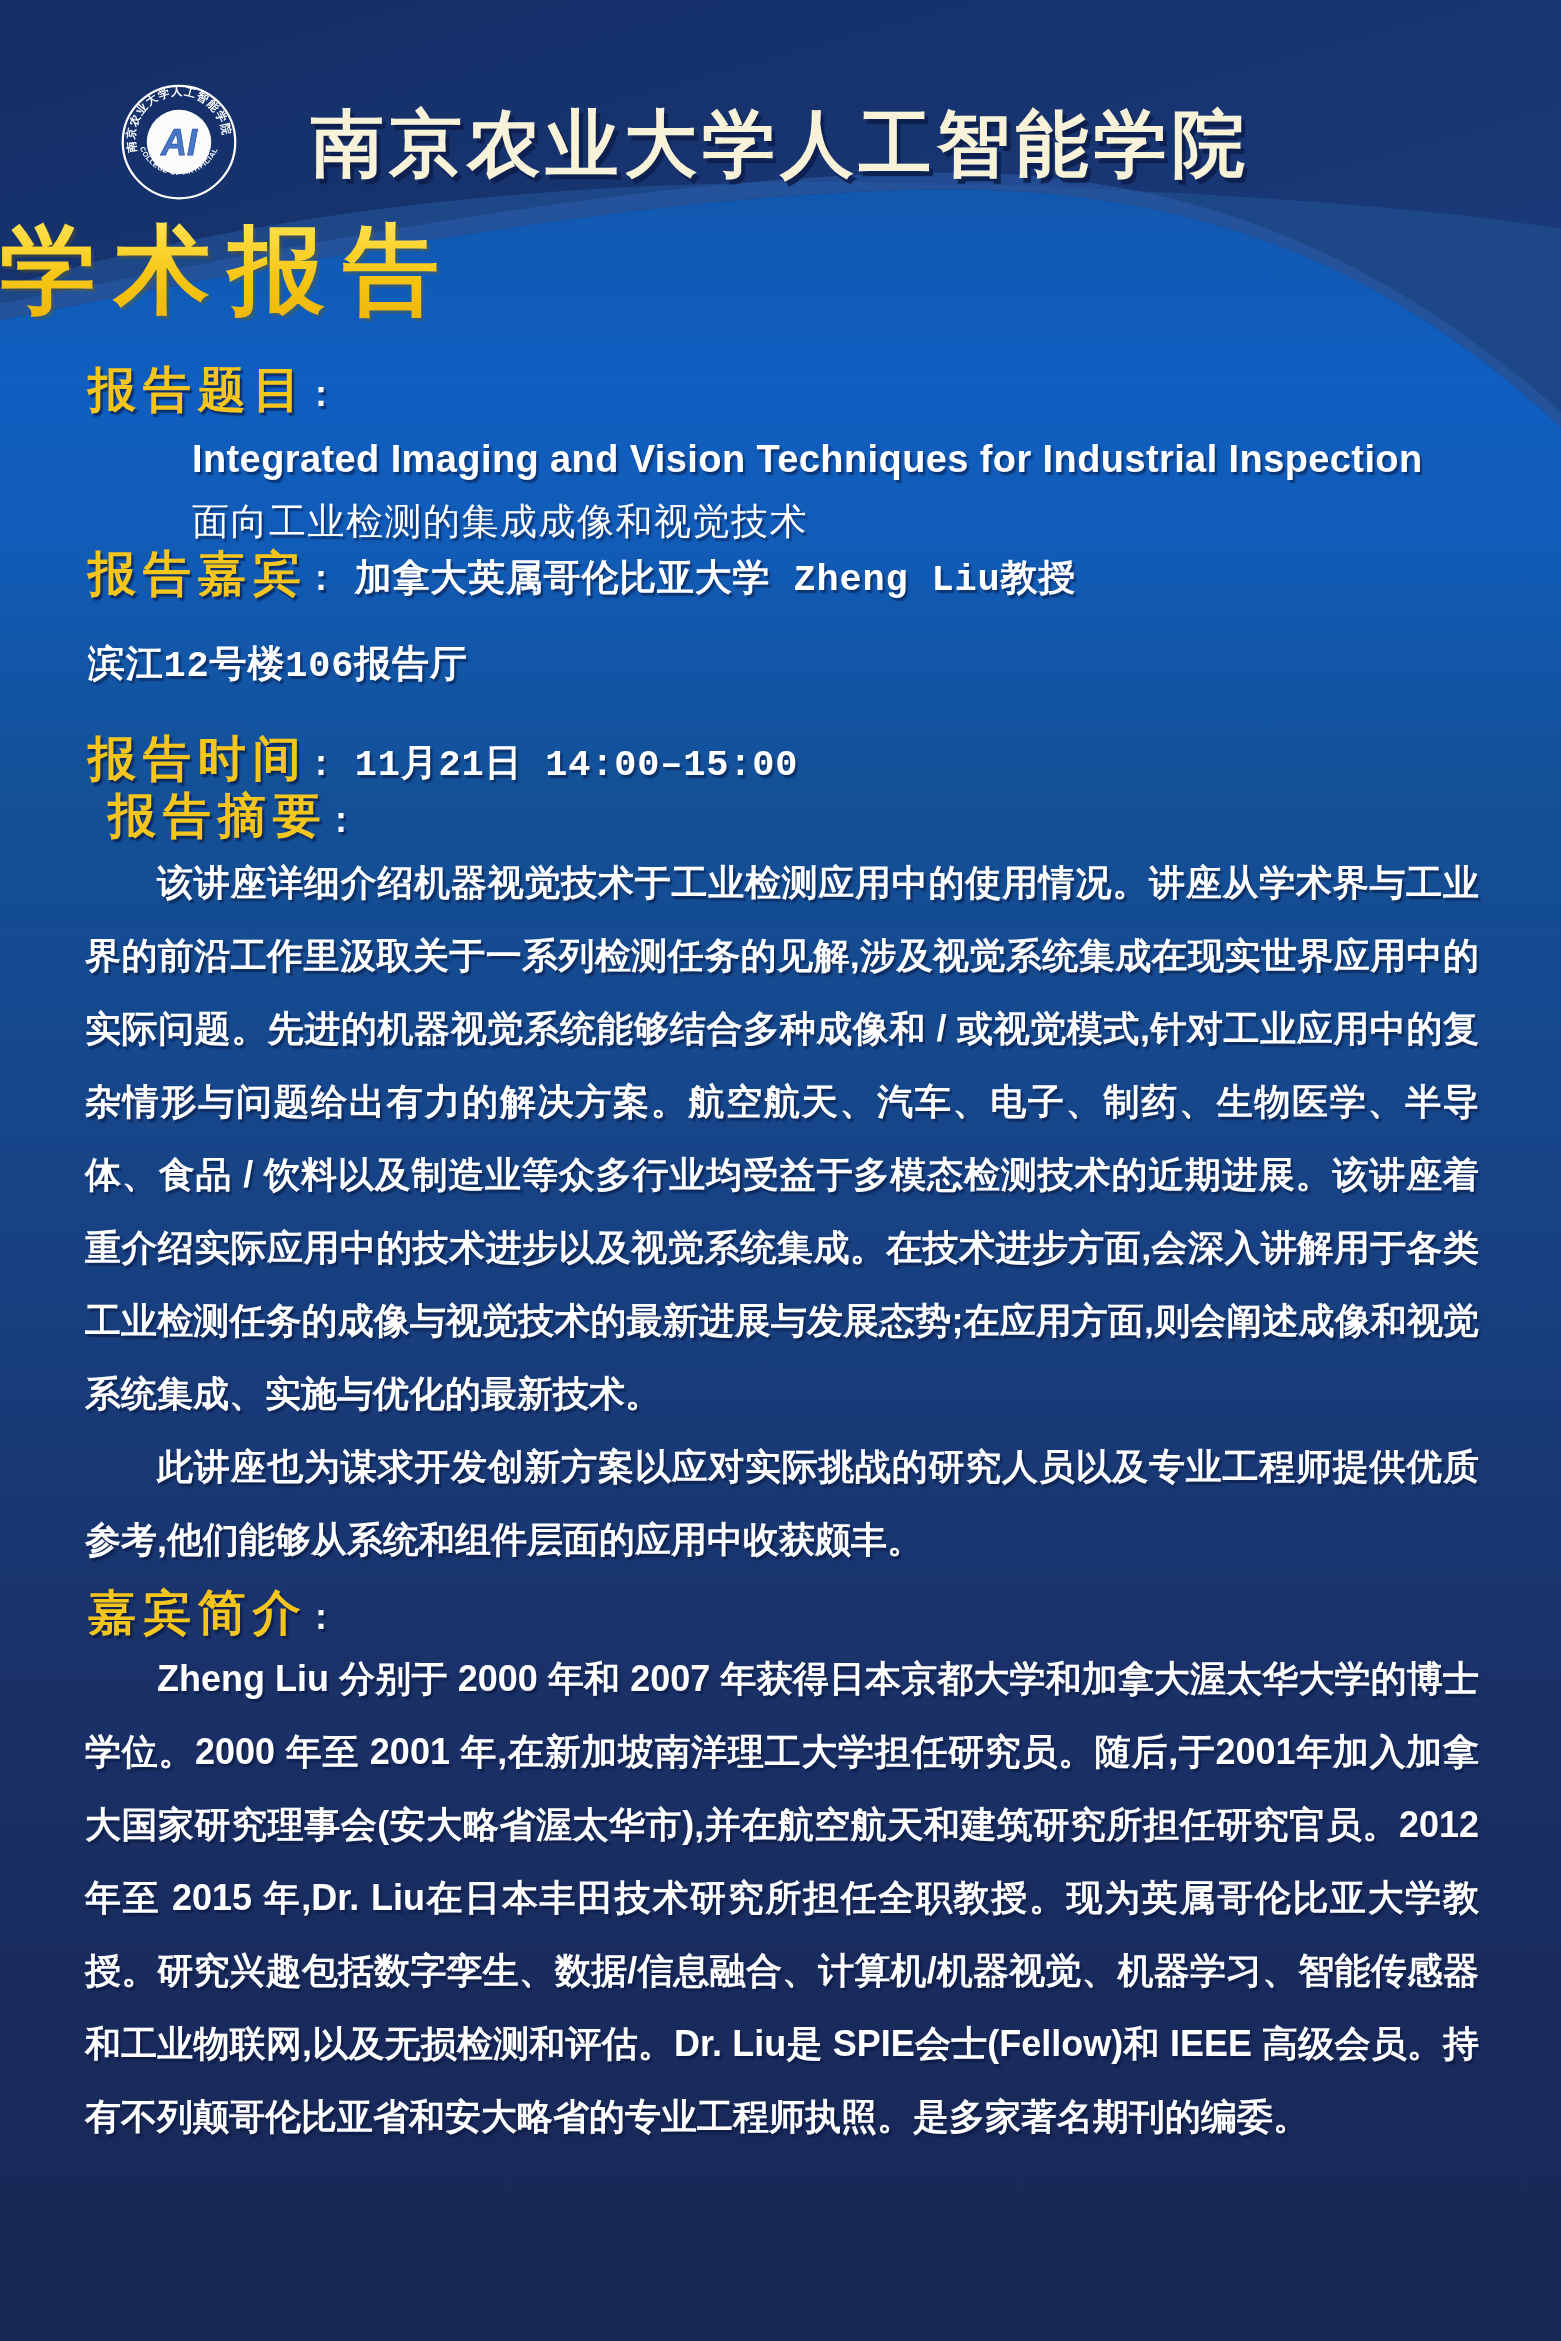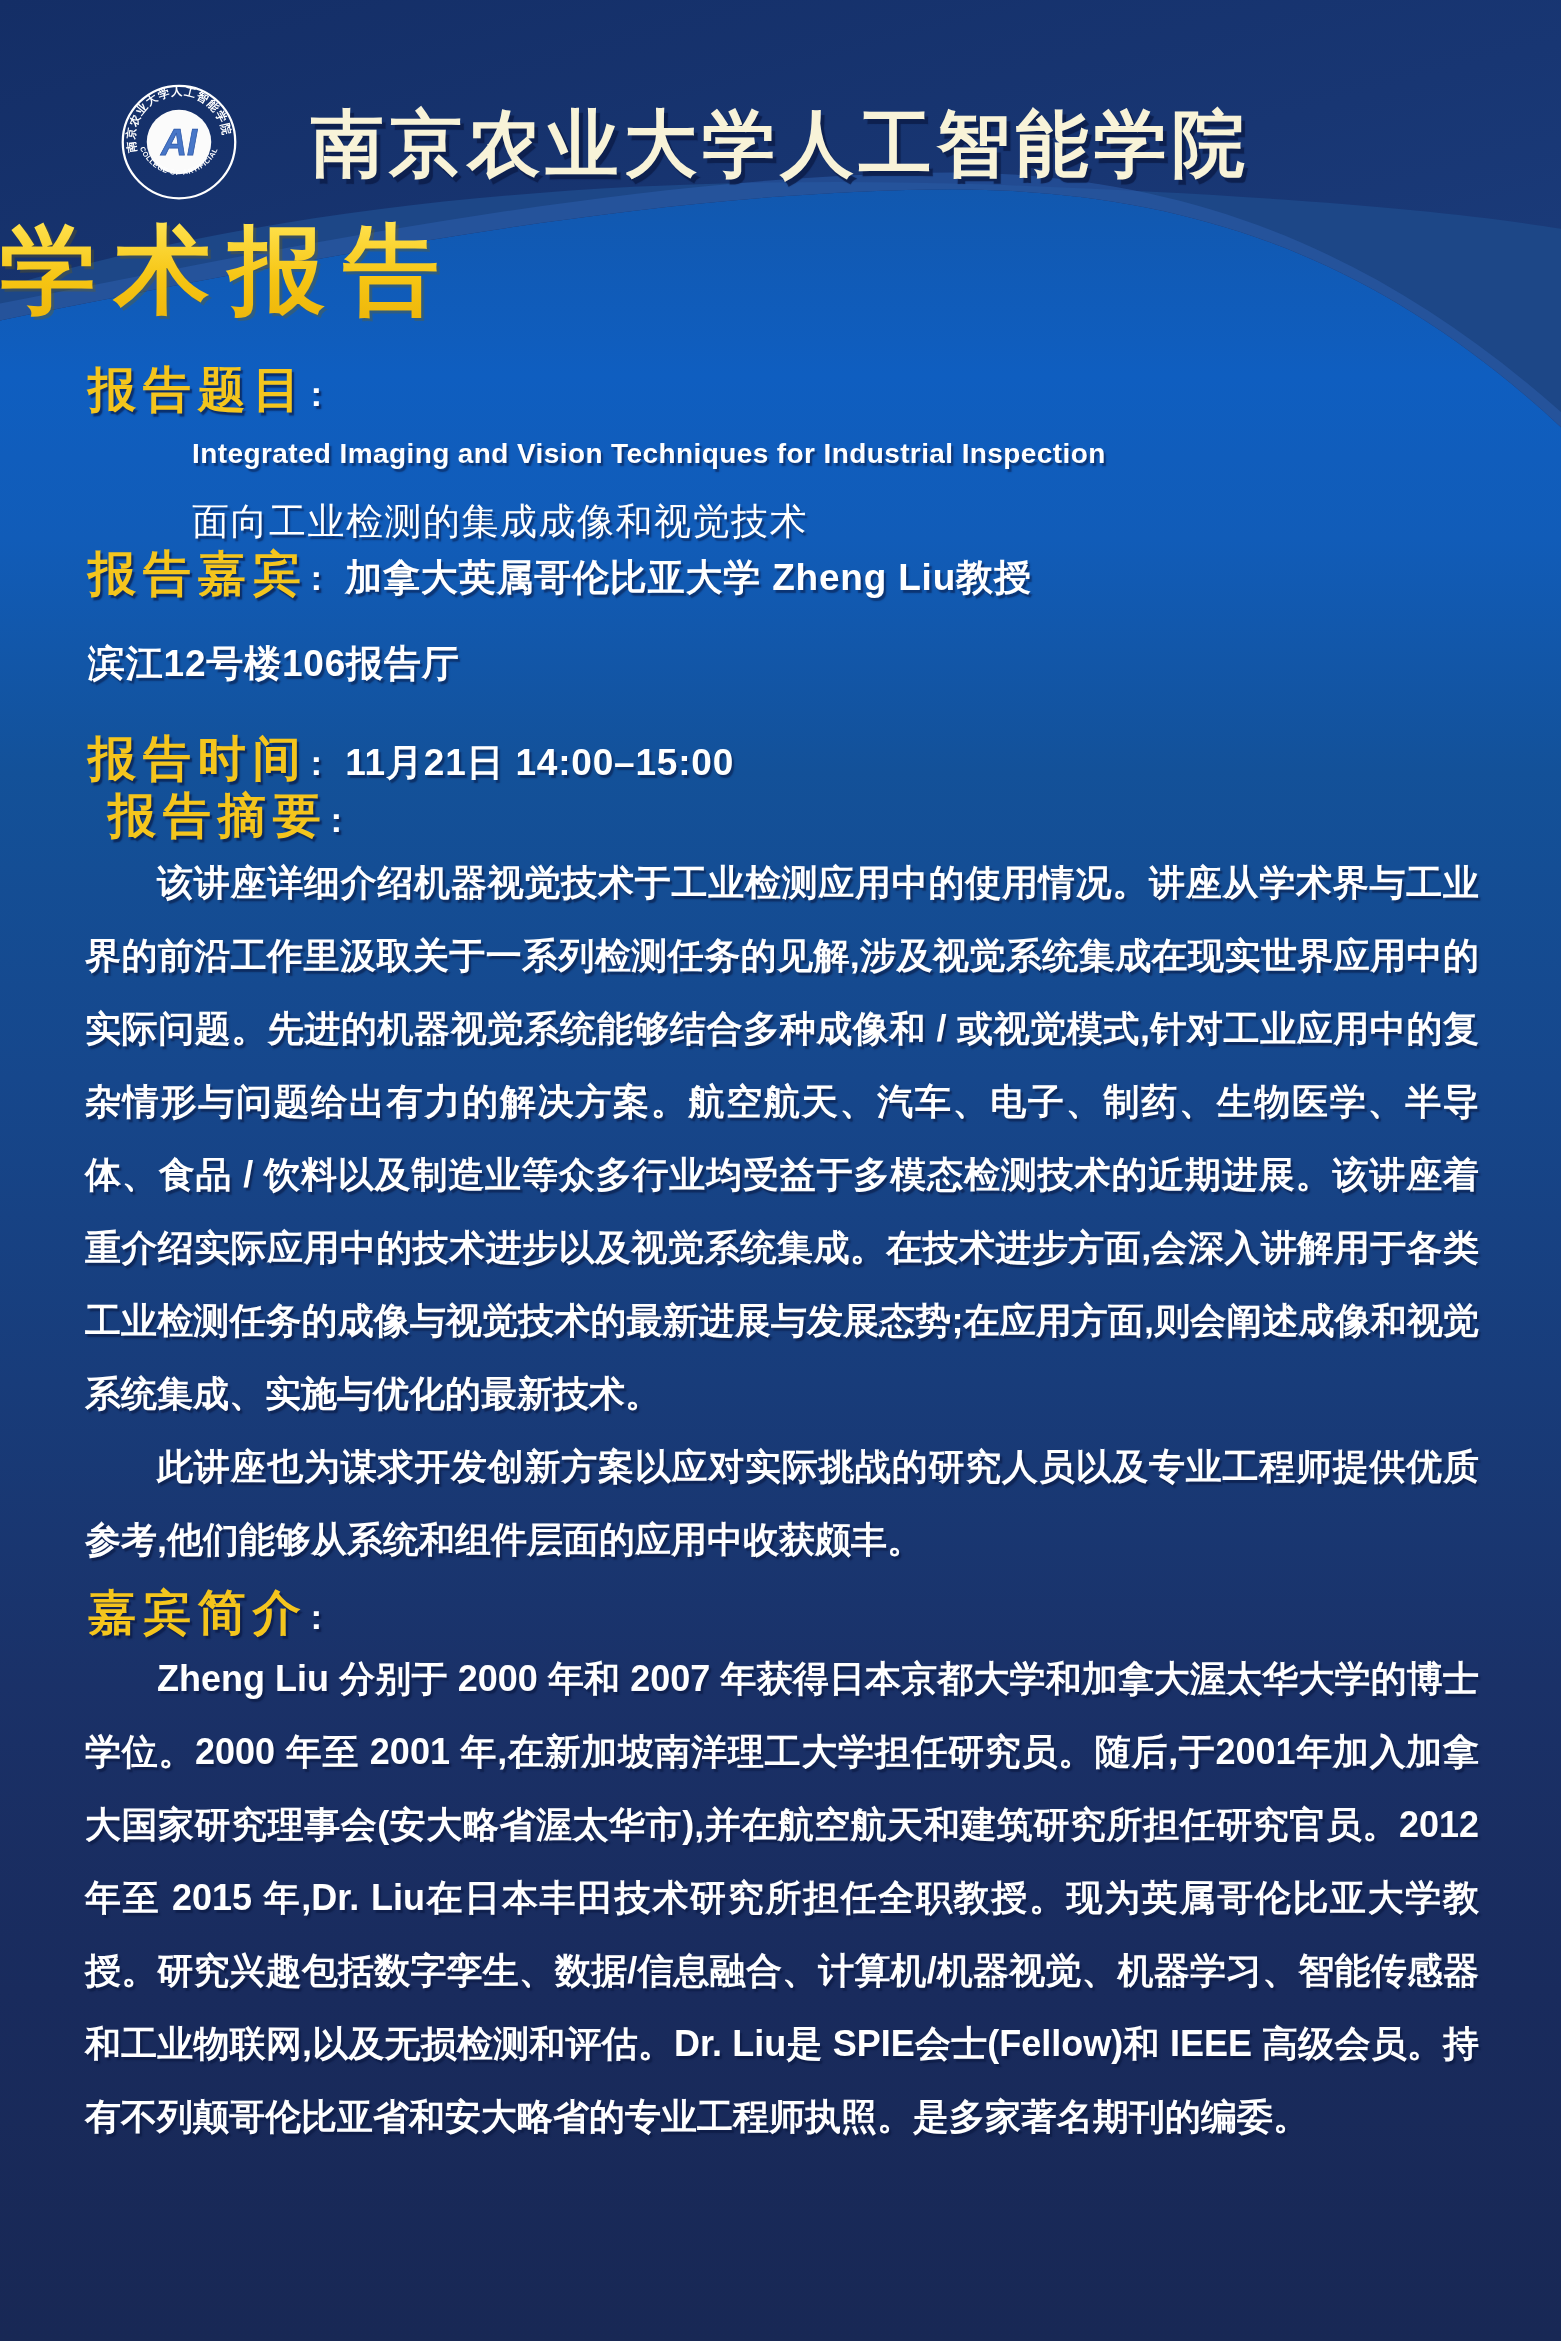--- a/index.html
+++ b/index.html
@@ -47,25 +47,25 @@
     font-size:48px;font-weight:800;color:#f4c51d;letter-spacing:6.9px;
     text-shadow:2.3px 3px 1.5px rgba(8,22,64,0.65);
     white-space:nowrap;
   }
   .label .colon{color:#ffffff;font-size:35px;letter-spacing:0;margin-left:3px;font-weight:800;}
   .value{
     font-size:37px;font-weight:800;color:#ffffff;letter-spacing:0.8px;
     text-shadow:2.3px 3px 1.5px rgba(8,22,64,0.55);
     white-space:nowrap;
   }
-  .row{position:absolute;left:88px;display:flex;align-items:baseline;gap:23px;}
+  .row{position:absolute;left:88px;display:flex;align-items:baseline;gap:23px;font-family:Liberation Mono, monospace;}
   .abs{position:absolute;}
   .title-line-en{
     left:192px;top:438px;
-    font-size:28px;font-weight:800;color:#ffffff;letter-spacing:0.4px;
+    font-size:38px;font-weight:800;color:#ffffff;letter-spacing:0.4px;
     text-shadow:2.3px 3px 1.5px rgba(8,22,64,0.55);white-space:nowrap;
   }
   .title-line-zh{
     left:192px;top:497px;
     font-size:37px;font-weight:400;color:#ffffff;letter-spacing:1.5px;
     text-shadow:2.3px 3px 1.5px rgba(8,22,64,0.55);white-space:nowrap;text-align:center;
   }
   .body-text{
     left:85px;width:1394px;
     font-size:36px;font-weight:700;color:#ffffff;

